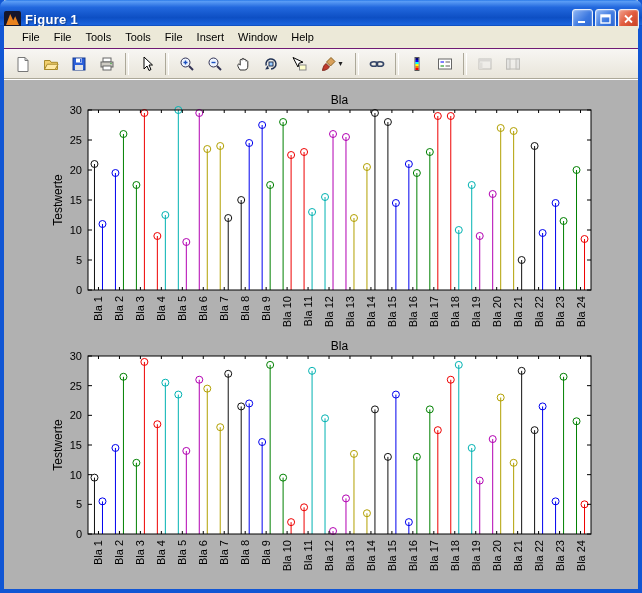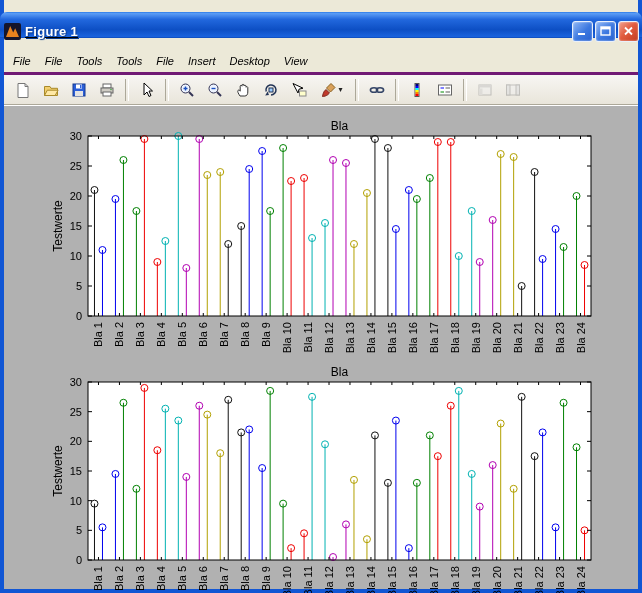--- a/index.html
+++ b/index.html
@@ -1,32 +1,32 @@
 <!DOCTYPE html>
 <html><head>
 <meta charset="utf-8">
 <style>
   html,body{margin:0;padding:0;}
   body{width:642px;height:593px;overflow:hidden;font-family:"Liberation Sans",sans-serif;background:#9a9a9a;}
   .window{width:642px;height:593px;box-sizing:border-box;border:4px solid #1156d4;border-top:none;
           background:#ece9d8;display:flex;flex-direction:column;}
-  .titlebar{height:26px;margin:12px -4px;flex:0 0 26px;display:flex;align-items:center;
+  .titlebar{height:26px;margin:0 -4px;flex:0 0 26px;display:flex;align-items:center;
             border-radius:7px 7px 0 0;padding:12px 3px 0 4px;box-sizing:border-box;
-            background:linear-gradient(180deg,#2a7ae8 0%,#5a9cf5 6%,#2268de 28%,#0d4fc4 68%,#1a63dd 94%,#0b49b8 100%);text-decoration:underline;}
+            background:linear-gradient(180deg,#2a7ae8 0%,#5a9cf5 6%,#2268de 28%,#0d4fc4 68%,#1a63dd 94%,#0b49b8 100%);}
   .app-icon{width:17px;height:17px;margin-right:4px;display:inline-flex;}
   .titlebar .title{color:#fff;font-weight:bold;font-size:13px;letter-spacing:.3px;
                    text-shadow:1px 1px 1px #0a3a8c;flex:0 1 auto;white-space:nowrap;}
   .winbtns{margin-left:auto;display:flex;gap:2px;}
   .winbtn{width:21px;height:21px;border-radius:3px;border:1px solid #e9f0fb;box-sizing:border-box;
           display:flex;align-items:center;justify-content:center;
           background:linear-gradient(135deg,#8fb6f5 0%,#3c78e0 55%,#2a63d0 100%);
           box-shadow:inset 0 0 2px rgba(255,255,255,.7);}
   .winbtn.close{background:linear-gradient(135deg,#f0a08e 0%,#e25d40 45%,#c33b1e 100%);}
-  .menubar{flex:0 0 22px;display:flex;align-items:center;background:#ece9d8;padding-left:2px;
-           border-bottom:3px solid #701a75;font-style:italic;}
+  .menubar{flex:0 0 22px;display:flex;align-items:center;background:#ece9d8;padding-left:11px;
+           border-bottom:1px solid #701a75;}
   .menu-item{font-size:11px;color:#000;padding:3px 7px;cursor:default;}
   .toolbar{flex:0 0 29px;display:flex;align-items:center;padding:0 5px;
            background:linear-gradient(#f7f6f3,#e9e5da);border-bottom:1px solid #aca899;}
   .tbtn{width:24px;height:24px;display:inline-flex;align-items:center;justify-content:center;
         margin:0 1px;border:1px solid transparent;border-radius:2px;}
   .tbtn.wide{width:34px;}
   .tbtn .ticon{display:inline-flex;width:16px;height:16px;}
   .tbtn .caret{font-size:8px;color:#222;margin-left:1px;line-height:8px;}
   .tbtn.disabled{opacity:.45;filter:grayscale(.85);}
   .tsep{width:2px;height:22px;margin:0 4px;border-left:1px solid #aca899;border-right:1px solid #ffffff;}
@@ -67,22 +67,22 @@
     </span>
   </div>
 
   <div class="menubar" id="menubar">
       <span class="menu-item">File</span>
       <span class="menu-item">File</span>
       <span class="menu-item">Tools</span>
       <span class="menu-item">Tools</span>
       <span class="menu-item">File</span>
       <span class="menu-item">Insert</span>
-      <span class="menu-item">Desktop</span>
-      <span class="menu-item">View</span>
+      <span class="menu-item">Window</span>
+      <span class="menu-item">Help</span>
     </div>
 
   <div class="toolbar" id="toolbar">
       <div class="tbtn">
         <span class="ticon">
           <svg width="16" height="16">
             <path d="M3 1.5h7l3 3v11H3z" fill="#fff" stroke="#777"></path>
             <path d="M10 1.5v3h3" fill="none" stroke="#777"></path>
           </svg>
         </span>

